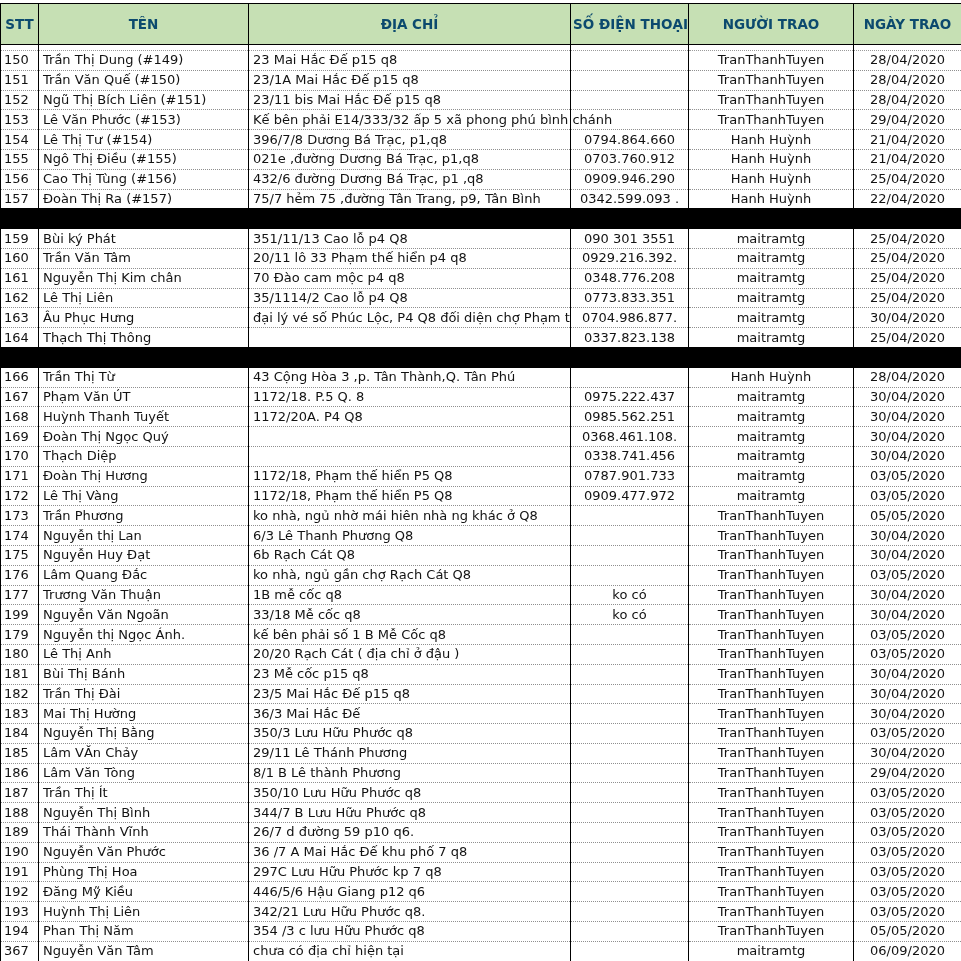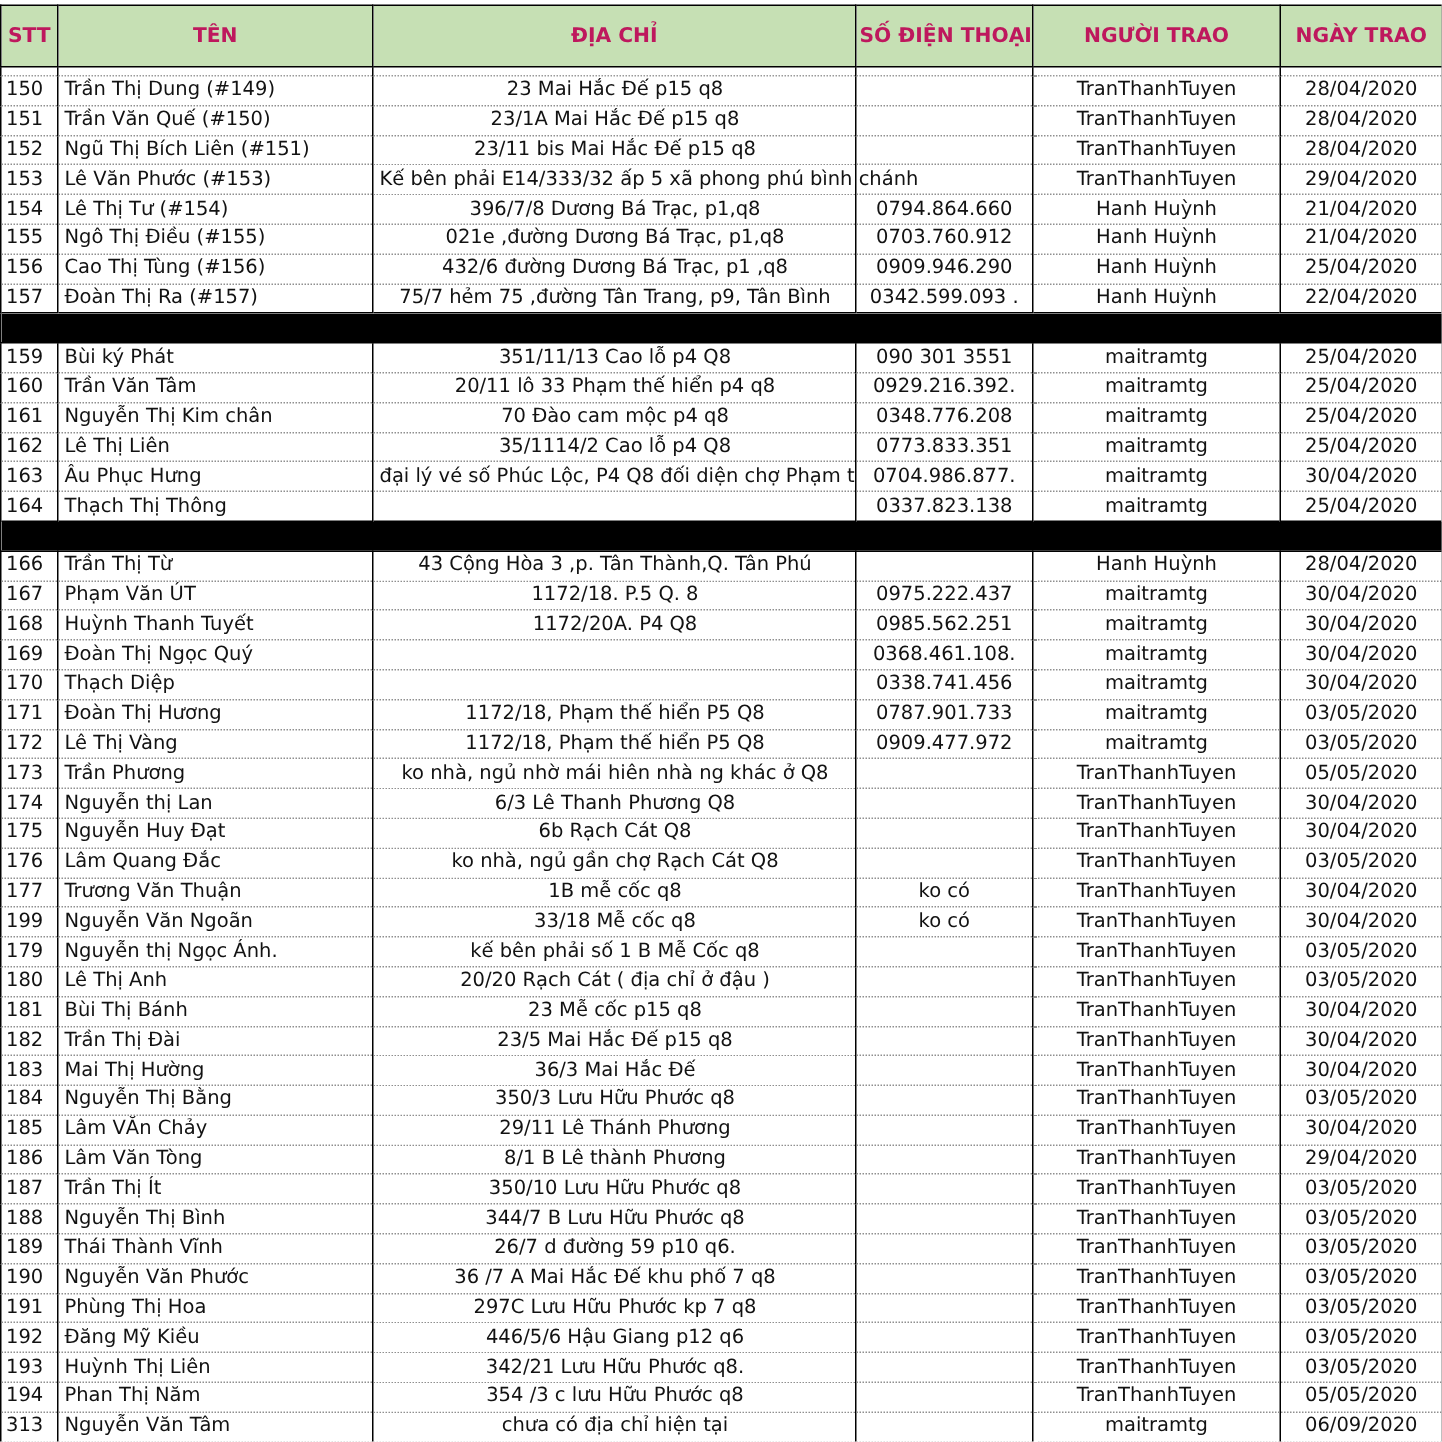--- a/index.html
+++ b/index.html
@@ -13,21 +13,21 @@
     table-layout:fixed;
     width:961px;
     border-top:1px solid #000;
   }
   th{
     background:#c6e0b4;
     border:1px solid #000;
     height:40px;
     font-size:13.5px;
     font-weight:bold;
-    color:#be185d;
+    color:#0c4a6e;
     text-align:center;
     padding:0 2px;
     overflow:hidden;
     white-space:nowrap;
   }
   tr.spacer td{
     height:5px;
     padding:0;
     border-left:1px solid #000;
     border-right:1px solid #000;
@@ -41,21 +41,21 @@
     border-left:1px solid #000;
     border-right:1px solid #000;
     border-bottom:1px dotted #8f8f8f;
     padding:0 3px;
     overflow:hidden;
     white-space:nowrap;
     background:#fff;
   }
   td.c0{padding-right:6px;}
   td.c1{text-align:left;padding-left:4px;}
-  td.c2{text-align:center;padding-left:4px;}
+  td.c2{text-align:left;padding-left:4px;}
   td.c3{text-align:center;}
   td.c4{text-align:center;}
   td.c5{text-align:center;}
   td.spill{overflow:visible;position:relative;z-index:3;}
   tr.sep-row td{
     background:#000;
     height:18.8px;
     border:1px solid #000;
     padding:0;
   }
@@ -436,21 +436,21 @@
   </tr>
         <tr>
     <td class="c0">194</td>
     <td class="c1">Phan Thị Năm</td>
     <td class="c2 spill">354 /3 c lưu Hữu Phước q8</td>
     <td class="c3"></td>
     <td class="c4">TranThanhTuyen</td>
     <td class="c5">05/05/2020</td>
   </tr>
         <tr>
-    <td class="c0">313</td>
+    <td class="c0">367</td>
     <td class="c1">Nguyễn Văn Tâm</td>
     <td class="c2 spill">chưa có địa chỉ hiện tại</td>
     <td class="c3"></td>
     <td class="c4">maitramtg</td>
     <td class="c5">06/09/2020</td>
   </tr>
       </tbody>
   </table>
 
 </div>

